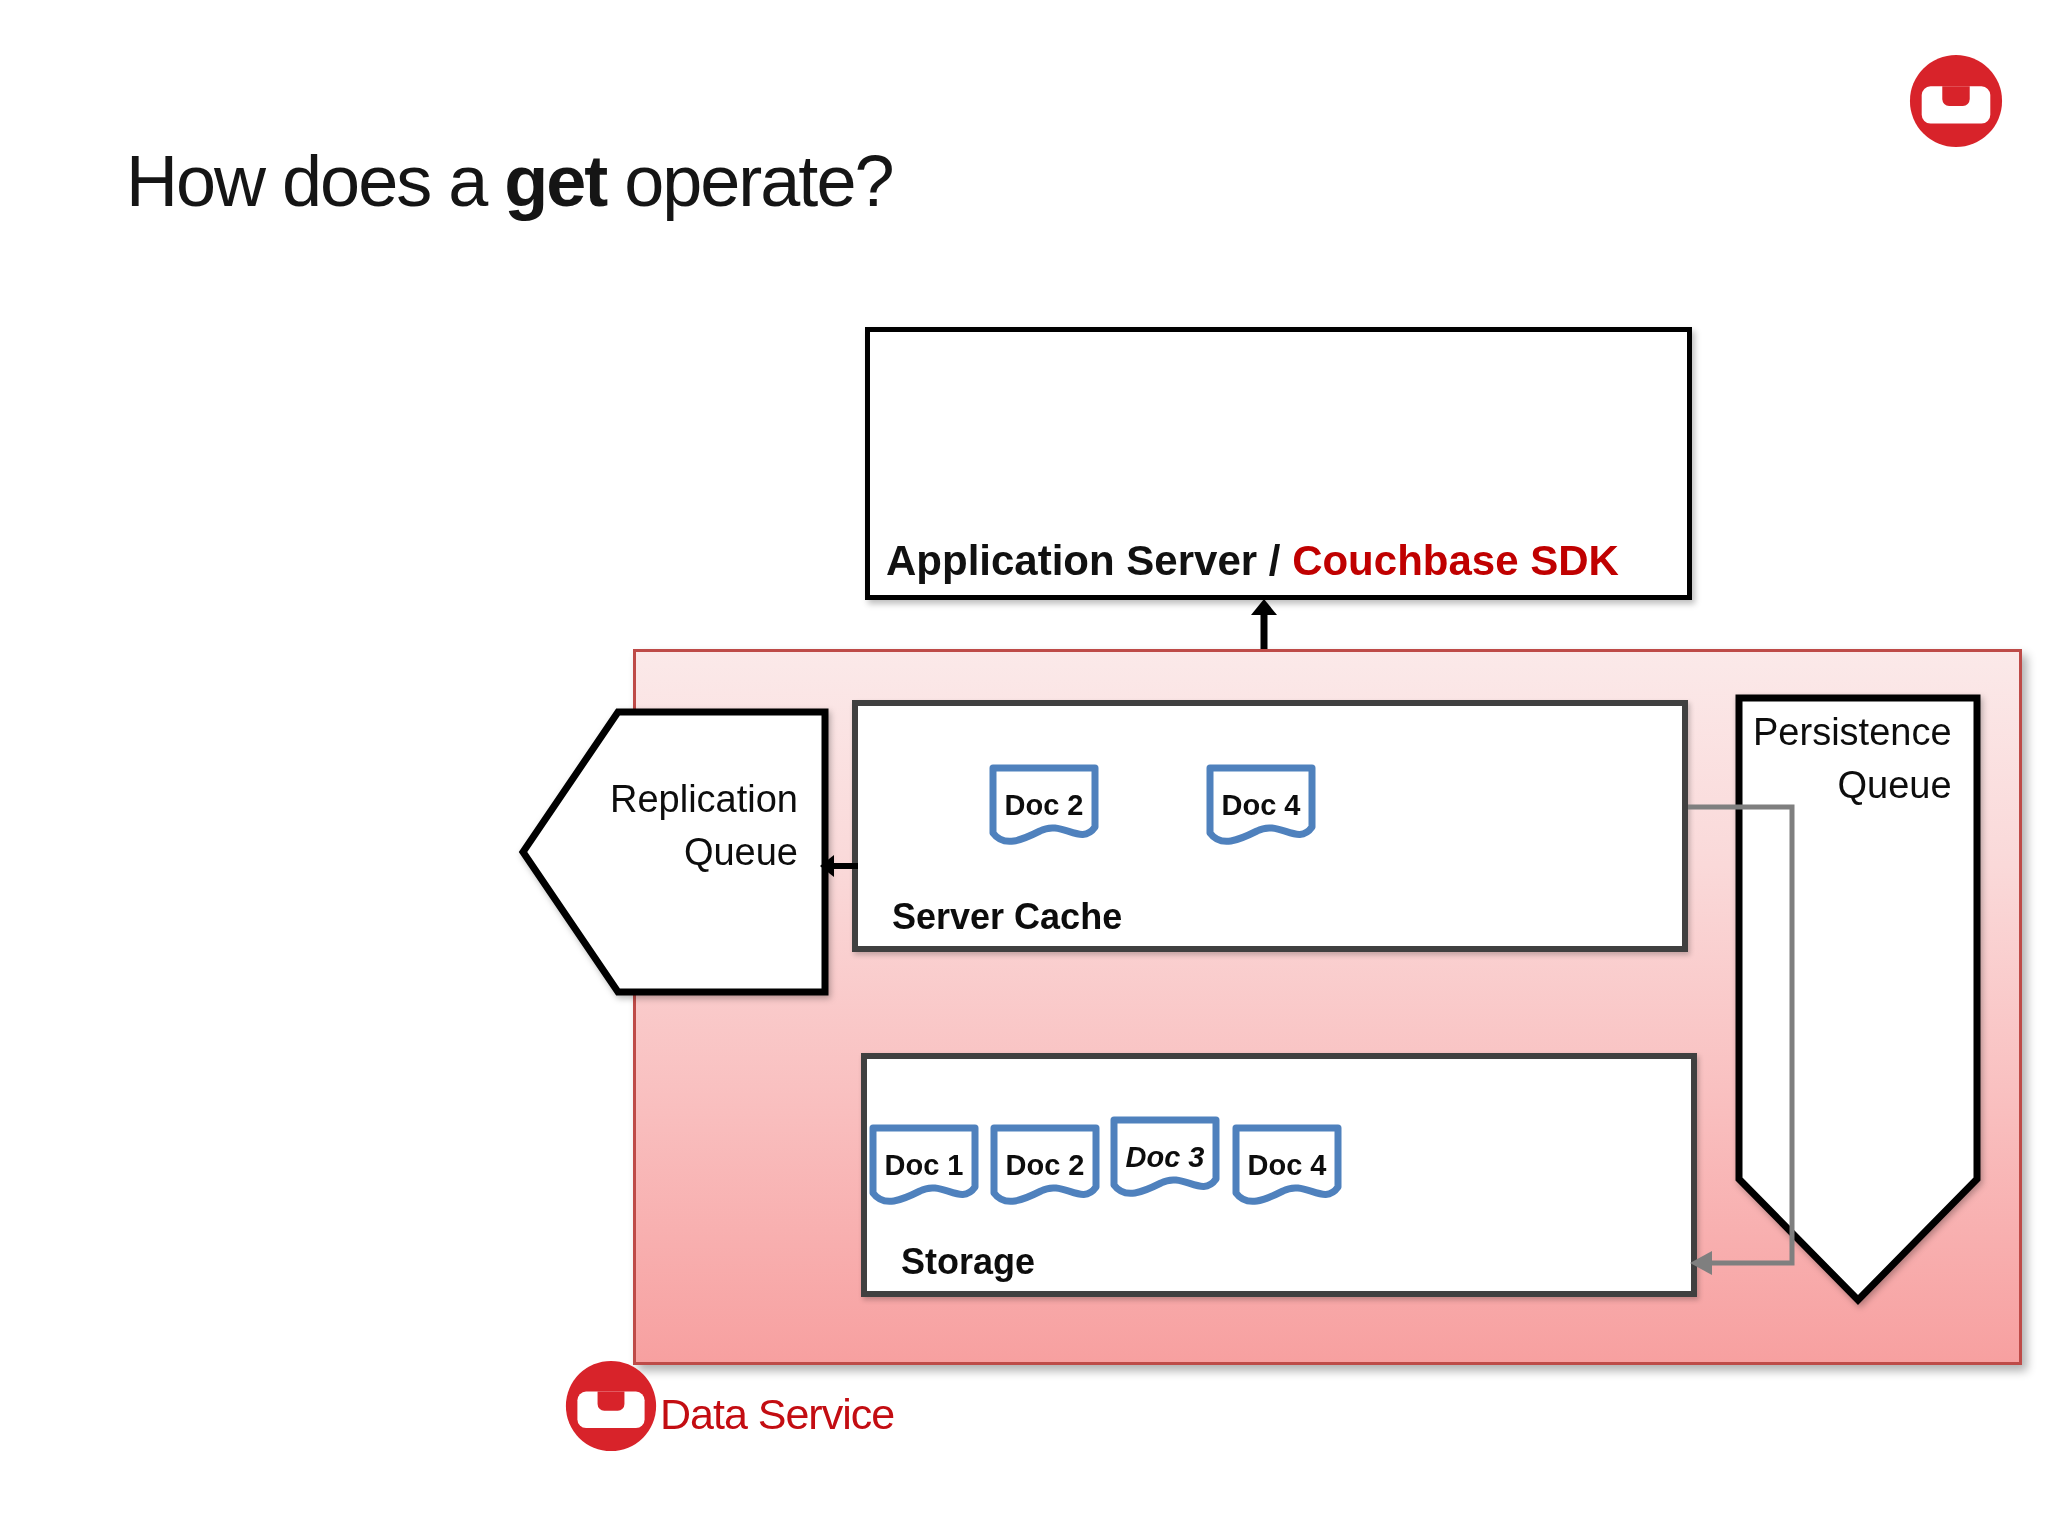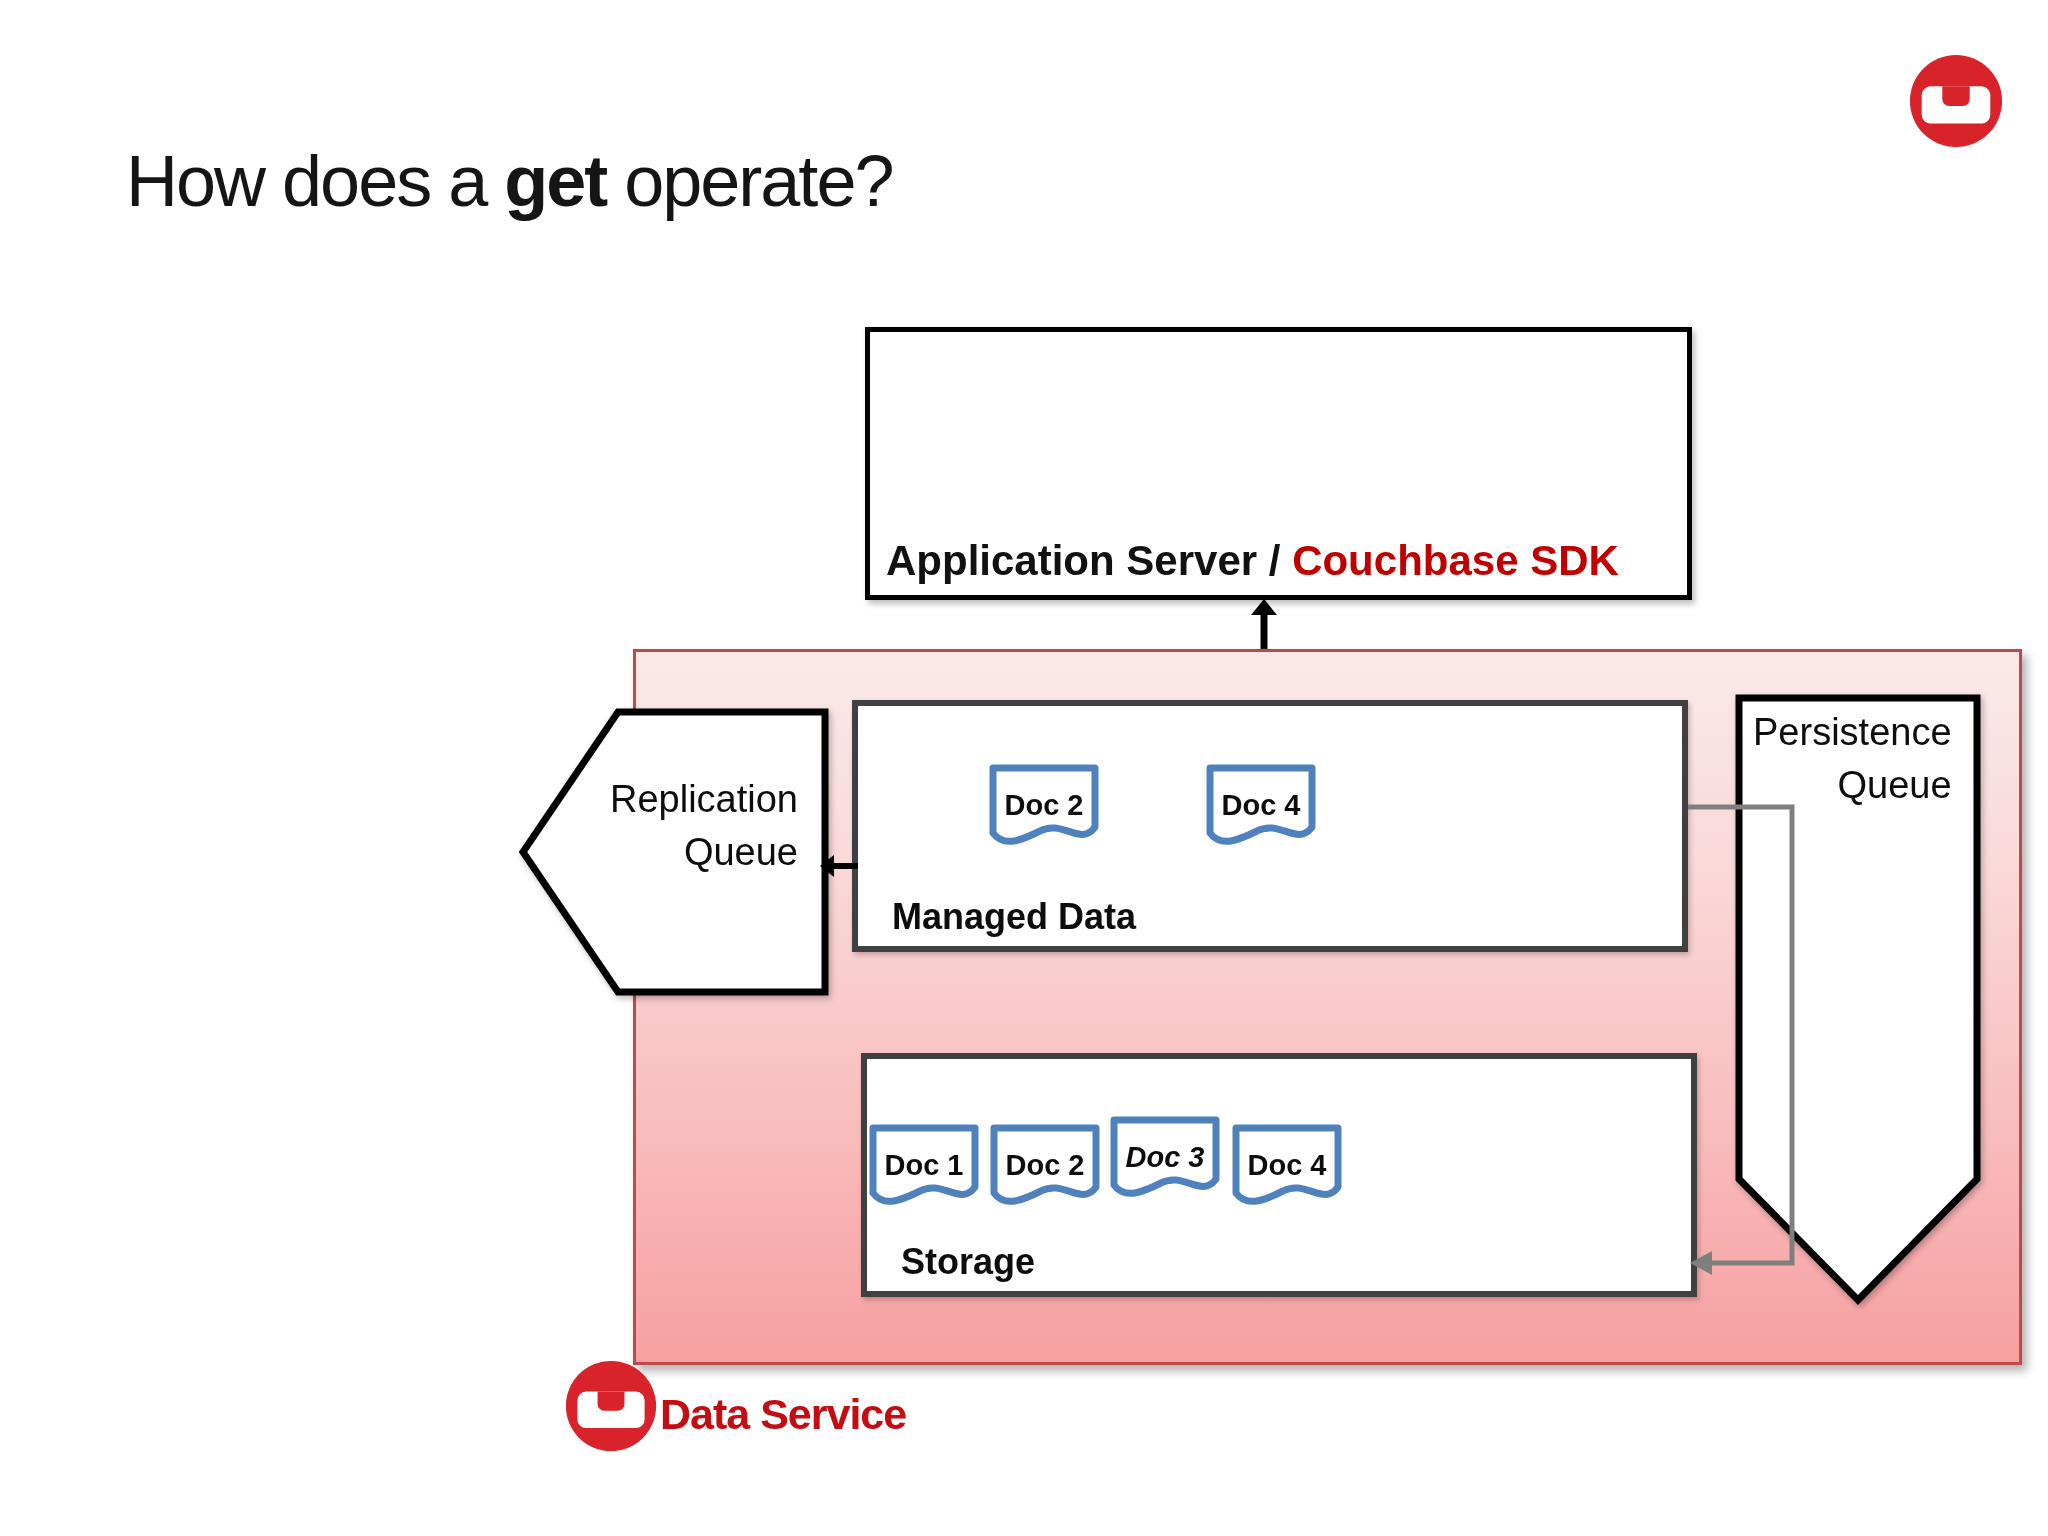--- a/index.html
+++ b/index.html
@@ -55,21 +55,21 @@
   .queue-text{position:absolute;font-size:38px;line-height:53px;color:#0d0d0d;white-space:nowrap;text-align:right;}
   .rq-text{left:610px;top:773px;}
   .pq-text{left:1753px;top:706px;}
   
   .conn{position:absolute;}
   
   .cb-logo{position:absolute;}
   .cb-logo-top{left:1907px;top:52px;width:98px;height:98px;}
   .cb-logo-bottom{left:563px;top:1358px;width:96px;height:96px;z-index:5;}
   .ds-caption{
-    position:absolute;left:660px;top:1390px;font-size:43px;font-weight:700;color:#C30D12;
+    position:absolute;left:660px;top:1390px;font-size:43px;font-weight:400;color:#C30D12;
     letter-spacing:-1px;white-space:nowrap;z-index:5;
   }
 </style>
 </head>
 <body>
 
 <div class="slide">
 
   <div class="title"><span>How does a </span><b>get</b><span> operate?</span></div>
 
@@ -111,21 +111,21 @@
         <path d="M5 5 H107 V64 C93 84 74 56 52 68 C34 77 16 85 5 70 Z" fill="#fff" stroke="#4F81BD" stroke-width="7" stroke-linejoin="round"></path>
       </svg>
       <span class="doc-label">Doc 2</span>
     </div>
     <div class="doc" style="left:347px;top:57px;">
       <svg viewBox="0 0 112 96">
         <path d="M5 5 H107 V64 C93 84 74 56 52 68 C34 77 16 85 5 70 Z" fill="#fff" stroke="#4F81BD" stroke-width="7" stroke-linejoin="round"></path>
       </svg>
       <span class="doc-label">Doc 4</span>
     </div>
-    <div class="box-label">Managed Data</div>
+    <div class="box-label">Server Cache</div>
   </div>
 
   <div class="wbox storage">
     <div class="doc" style="left:1px;top:64px;">
       <svg viewBox="0 0 112 96">
         <path d="M5 5 H107 V64 C93 84 74 56 52 68 C34 77 16 85 5 70 Z" fill="#fff" stroke="#4F81BD" stroke-width="7" stroke-linejoin="round"></path>
       </svg>
       <span class="doc-label">Doc 1</span>
     </div>
     <div class="doc" style="left:122px;top:64px;">

